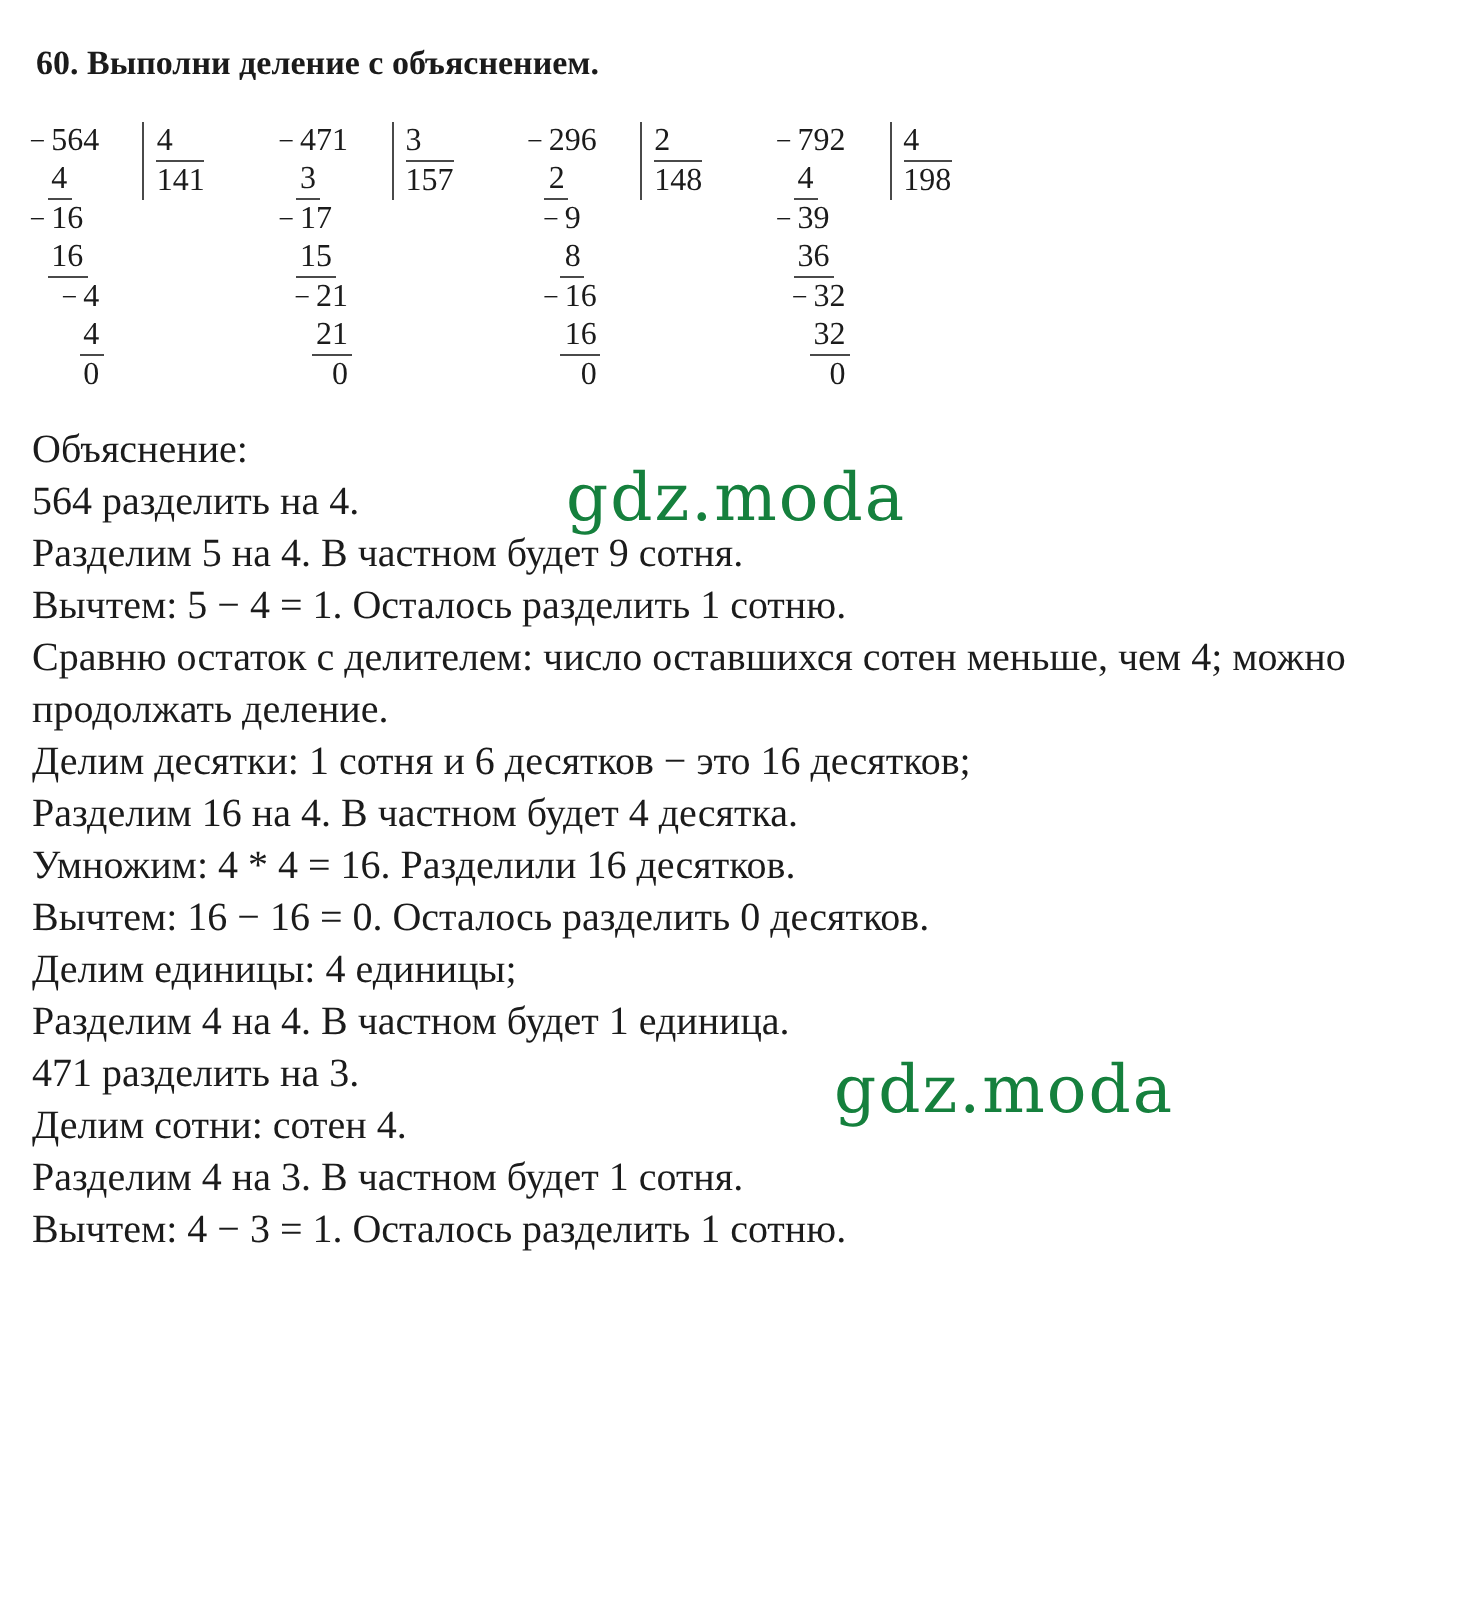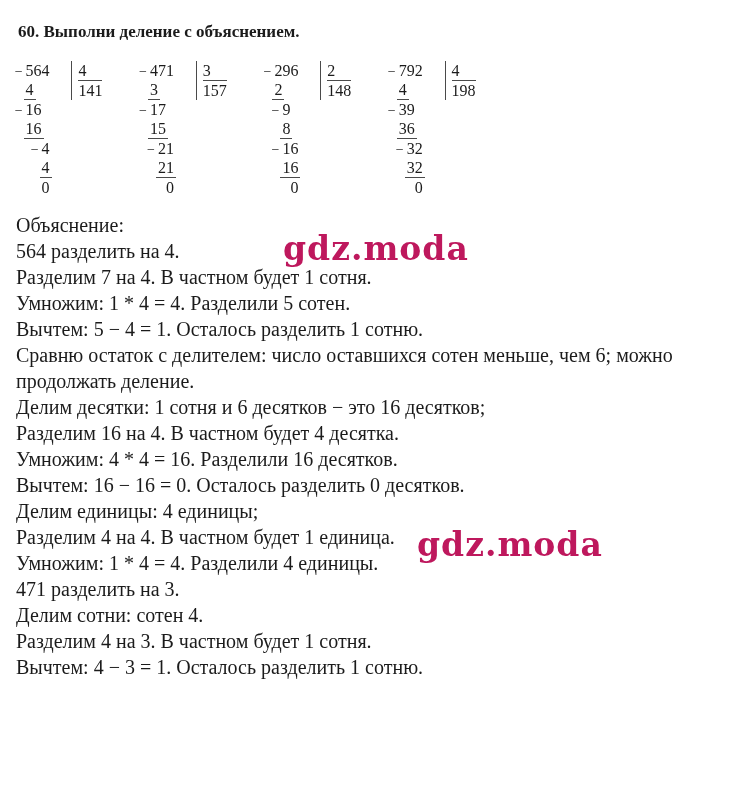--- a/index.html
+++ b/index.html
@@ -49,24 +49,24 @@
   .explanation {
     margin: 15px 16px 0 16px;
     font-size: 20px;
     line-height: 26px;
     position: relative;
     z-index: 1;
   }
   .watermark {
     position: absolute;
     font-family: "DejaVu Serif", "Liberation Serif", serif;
-    font-weight: 700;
+    font-weight: 400;
     font-size: 33px;
     letter-spacing: 1px;
-    color: #be185d;
+    color: #15803d;
     z-index: 0;
     pointer-events: none;
     user-select: none;
   }
   .wm1 { left: 283px; top: 229px; }
   .wm2 { left: 417px; top: 525px; }
 </style>
 </head>
 <body>
 
@@ -150,30 +150,28 @@
           <div class="dline"><span class="numwrap" style="margin-left: calc(1.95ch);"><span class="minus">−</span><span class="num">32</span></span></div>
           <div class="dline"><span class="numwrap" style="margin-left: calc(1.95ch);"><span class="num u">32</span></span></div>
           <div class="dline"><span class="numwrap" style="margin-left: calc(2.95ch);"><span class="num">0</span></span></div>
         </div>
       </div>
     </div>
   <div class="explanation">
     <div class="exp-heading">Объяснение:</div>
     <div id="explanation-lines">
         <div class="exp-line">564 разделить на 4.</div>
-        <div class="exp-line">Разделим 7 на 4. В частном будет 1 сотня.</div>
-        <div class="exp-line">Умножим: 1 * 4 = 4. Разделили 5 сотен.</div>
+        <div class="exp-line">Разделим 5 на 4. В частном будет 9 сотня.</div>
         <div class="exp-line">Вычтем: 5 − 4 = 1. Осталось разделить 1 сотню.</div>
-        <div class="exp-line">Сравню остаток с делителем: число оставшихся сотен меньше, чем 6; можно продолжать деление.</div>
+        <div class="exp-line">Сравню остаток с делителем: число оставшихся сотен меньше, чем 4; можно продолжать деление.</div>
         <div class="exp-line">Делим десятки: 1 сотня и 6 десятков − это 16 десятков;</div>
         <div class="exp-line">Разделим 16 на 4. В частном будет 4 десятка.</div>
         <div class="exp-line">Умножим: 4 * 4 = 16. Разделили 16 десятков.</div>
         <div class="exp-line">Вычтем: 16 − 16 = 0. Осталось разделить 0 десятков.</div>
         <div class="exp-line">Делим единицы: 4 единицы;</div>
         <div class="exp-line">Разделим 4 на 4. В частном будет 1 единица.</div>
-        <div class="exp-line">Умножим: 1 * 4 = 4. Разделили 4 единицы.</div>
         <div class="exp-line">471 разделить на 3.</div>
         <div class="exp-line">Делим сотни: сотен 4.</div>
         <div class="exp-line">Разделим 4 на 3. В частном будет 1 сотня.</div>
         <div class="exp-line">Вычтем: 4 − 3 = 1. Осталось разделить 1 сотню.</div>
       </div>
   </div>
 </div>
 
 </body></html>

